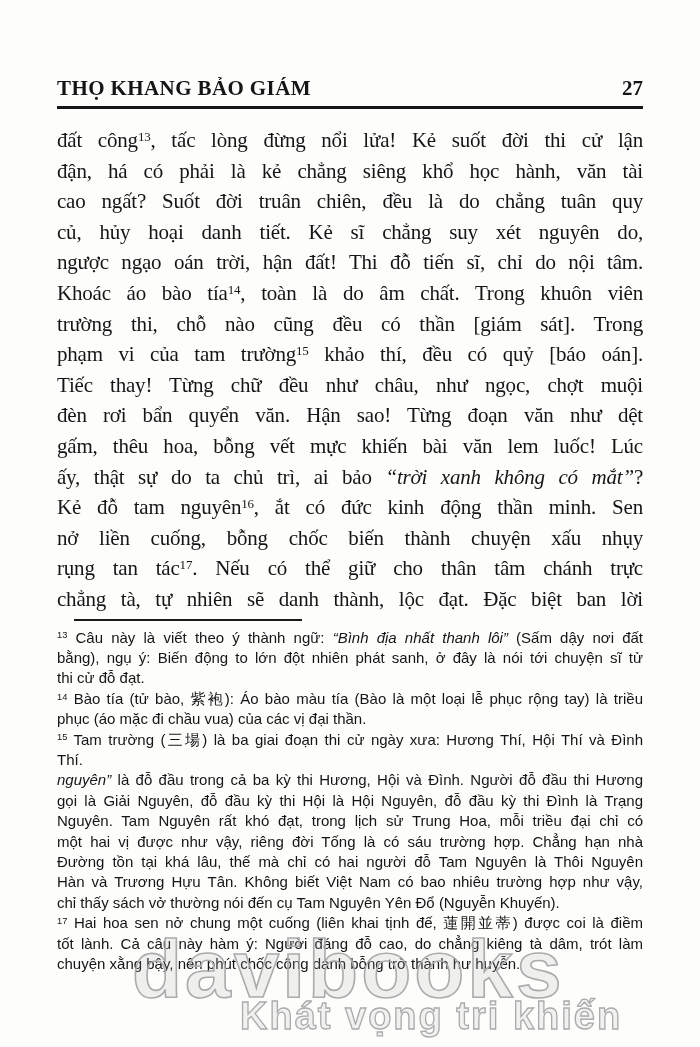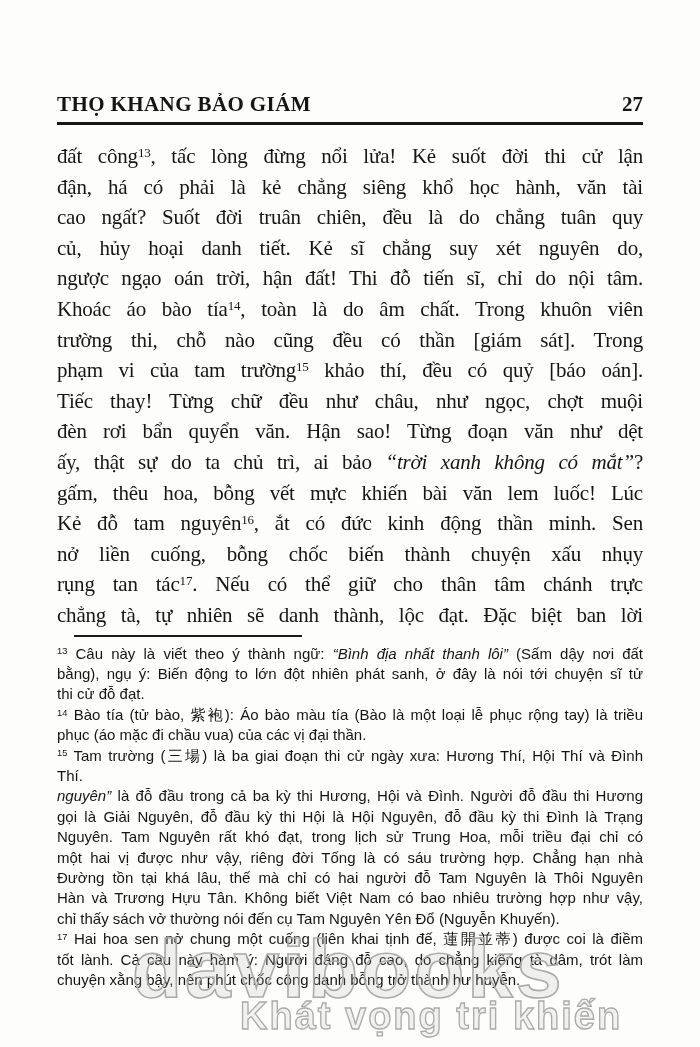--- a/index.html
+++ b/index.html
@@ -7,21 +7,21 @@
     position:relative;
     width:700px;height:1047px;
     background:#fdfdfc;
     color:#151515;
     overflow:hidden;
     font-family:"Liberation Serif","DejaVu Serif",serif;
   }
   .content{padding:0 57px;}
   .header{
     display:flex;justify-content:space-between;align-items:flex-end;
-    padding-top:45px;padding-bottom:6px;
+    padding-top:29px;padding-bottom:6px;
     border-bottom:3px solid #161616;
   }
   .running-title{
     font-size:21px;font-weight:700;letter-spacing:.4px;line-height:24px;
   }
   .page-number{font-size:21px;font-weight:700;line-height:24px;margin-top:47px;}
   .body-text{
     margin-top:16px;
     font-size:21px;line-height:30.6px;letter-spacing:-0.2px;
   }
@@ -79,22 +79,22 @@
         <div class="body-line"><span>đất công</span><sup>13</sup><span>, tấc lòng đừng nổi lửa! Kẻ suốt đời thi cử lận</span></div>
         <div class="body-line"><span>đận, há có phải là kẻ chẳng siêng khổ học hành, văn tài</span></div>
         <div class="body-line"><span>cao ngất? Suốt đời truân chiên, đều là do chẳng tuân quy</span></div>
         <div class="body-line"><span>củ, hủy hoại danh tiết. Kẻ sĩ chẳng suy xét nguyên do,</span></div>
         <div class="body-line"><span>ngược ngạo oán trời, hận đất! Thi đỗ tiến sĩ, chỉ do nội tâm.</span></div>
         <div class="body-line"><span>Khoác áo bào tía</span><sup>14</sup><span>, toàn là do âm chất. Trong khuôn viên</span></div>
         <div class="body-line"><span>trường thi, chỗ nào cũng đều có thần [giám sát]. Trong</span></div>
         <div class="body-line"><span>phạm vi của tam trường</span><sup>15</sup><span> khảo thí, đều có quỷ [báo oán].</span></div>
         <div class="body-line"><span>Tiếc thay! Từng chữ đều như châu, như ngọc, chợt muội</span></div>
         <div class="body-line"><span>đèn rơi bẩn quyển văn. Hận sao! Từng đoạn văn như dệt</span></div>
+        <div class="body-line"><span>gấm, thêu hoa, bỗng vết mực khiến bài văn lem luốc! Lúc</span></div>
         <div class="body-line"><span>ấy, thật sự do ta chủ trì, ai bảo </span><span class="it">“trời xanh không có mắt”</span><span>?</span></div>
-        <div class="body-line"><span>gấm, thêu hoa, bỗng vết mực khiến bài văn lem luốc! Lúc</span></div>
         <div class="body-line"><span>Kẻ đỗ tam nguyên</span><sup>16</sup><span>, ắt có đức kinh động thần minh. Sen</span></div>
         <div class="body-line"><span>nở liền cuống, bỗng chốc biến thành chuyện xấu nhụy</span></div>
         <div class="body-line"><span>rụng tan tác</span><sup>17</sup><span>. Nếu có thể giữ cho thân tâm chánh trực</span></div>
         <div class="body-line"><span>chẳng tà, tự nhiên sẽ danh thành, lộc đạt. Đặc biệt ban lời</span></div>
       </div>
 
     <div class="fn-sep"></div>
 
     <div class="footnotes">
         <div class="fn-line"><sup>13</sup><span> Câu này là viết theo ý thành ngữ: </span><span class="it">“Bình địa nhất thanh lôi”</span><span> (Sấm dậy nơi đất</span></div>

